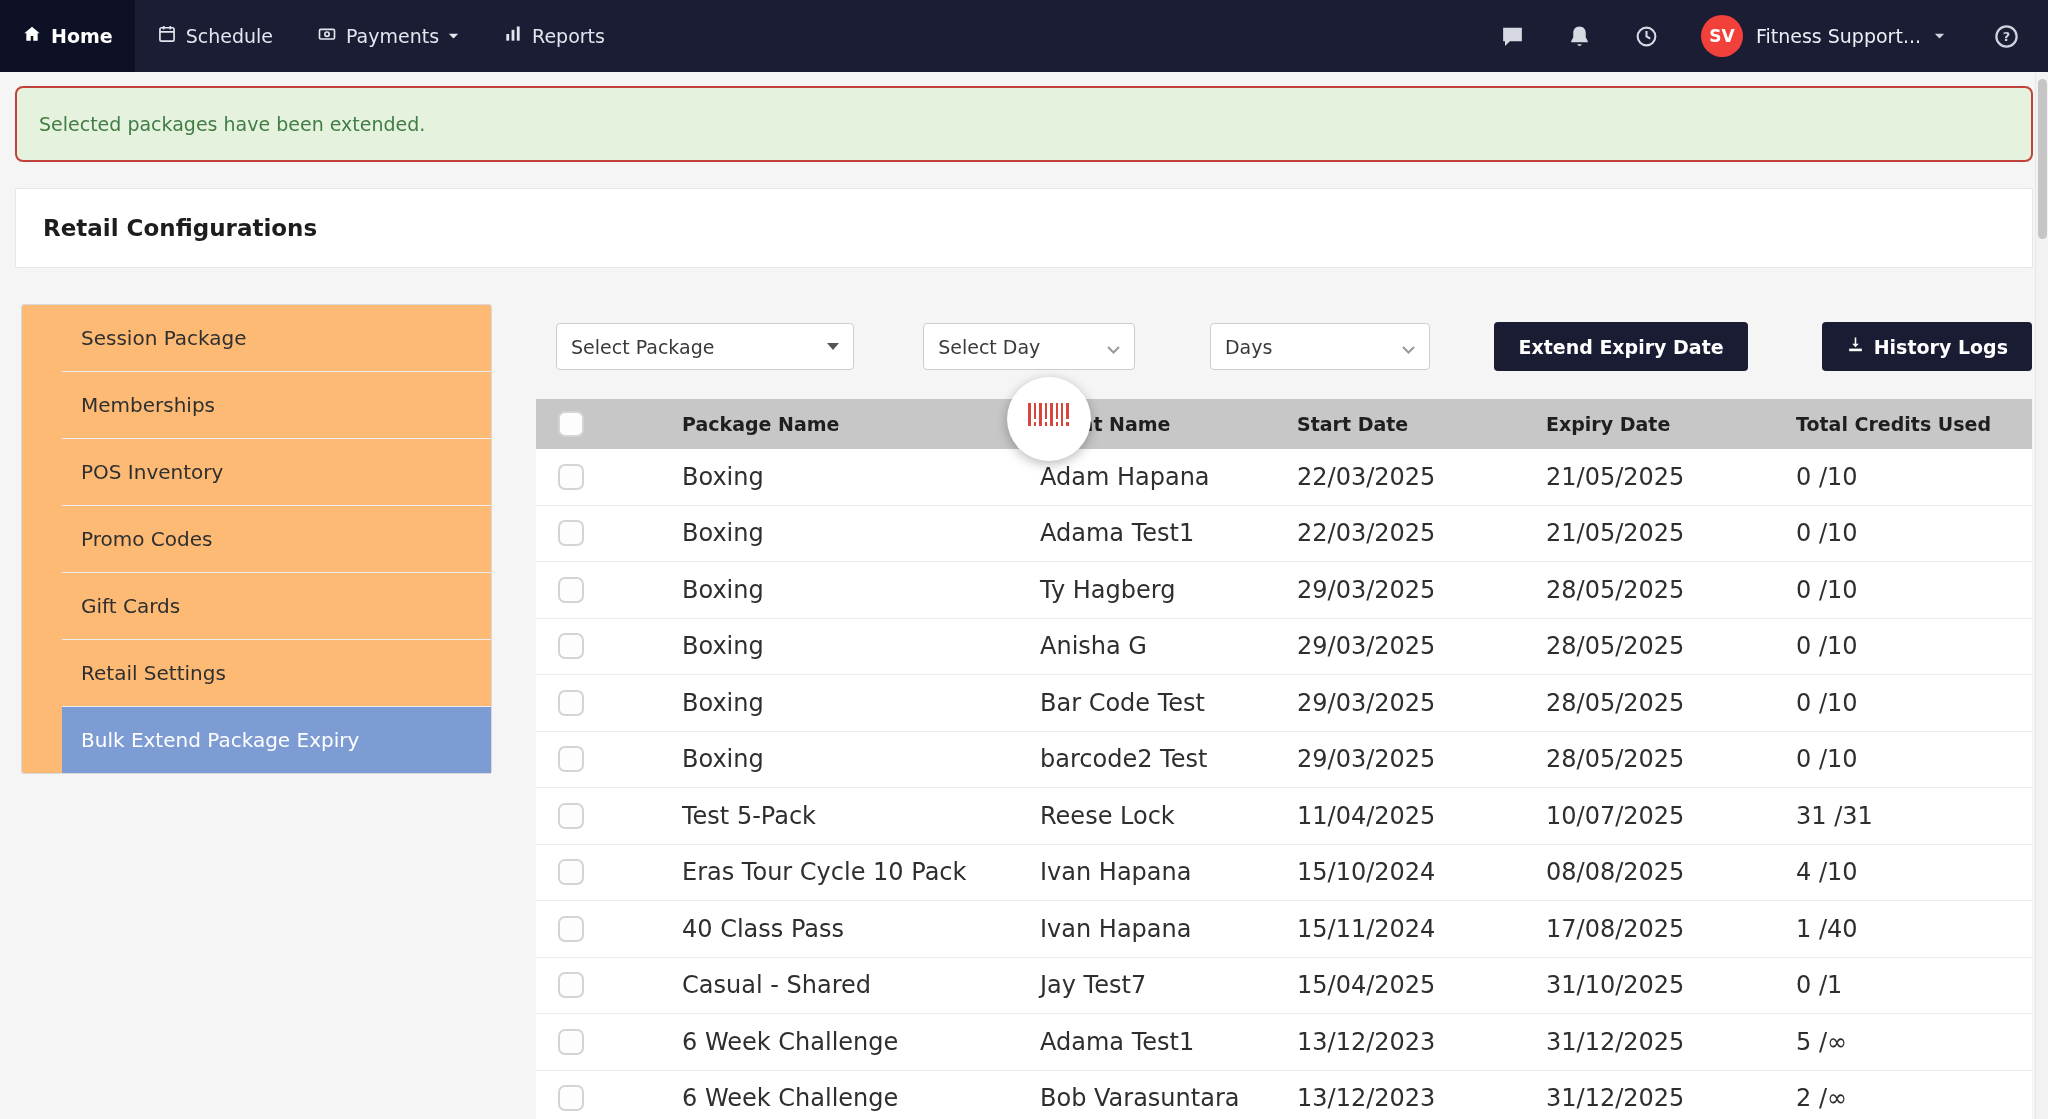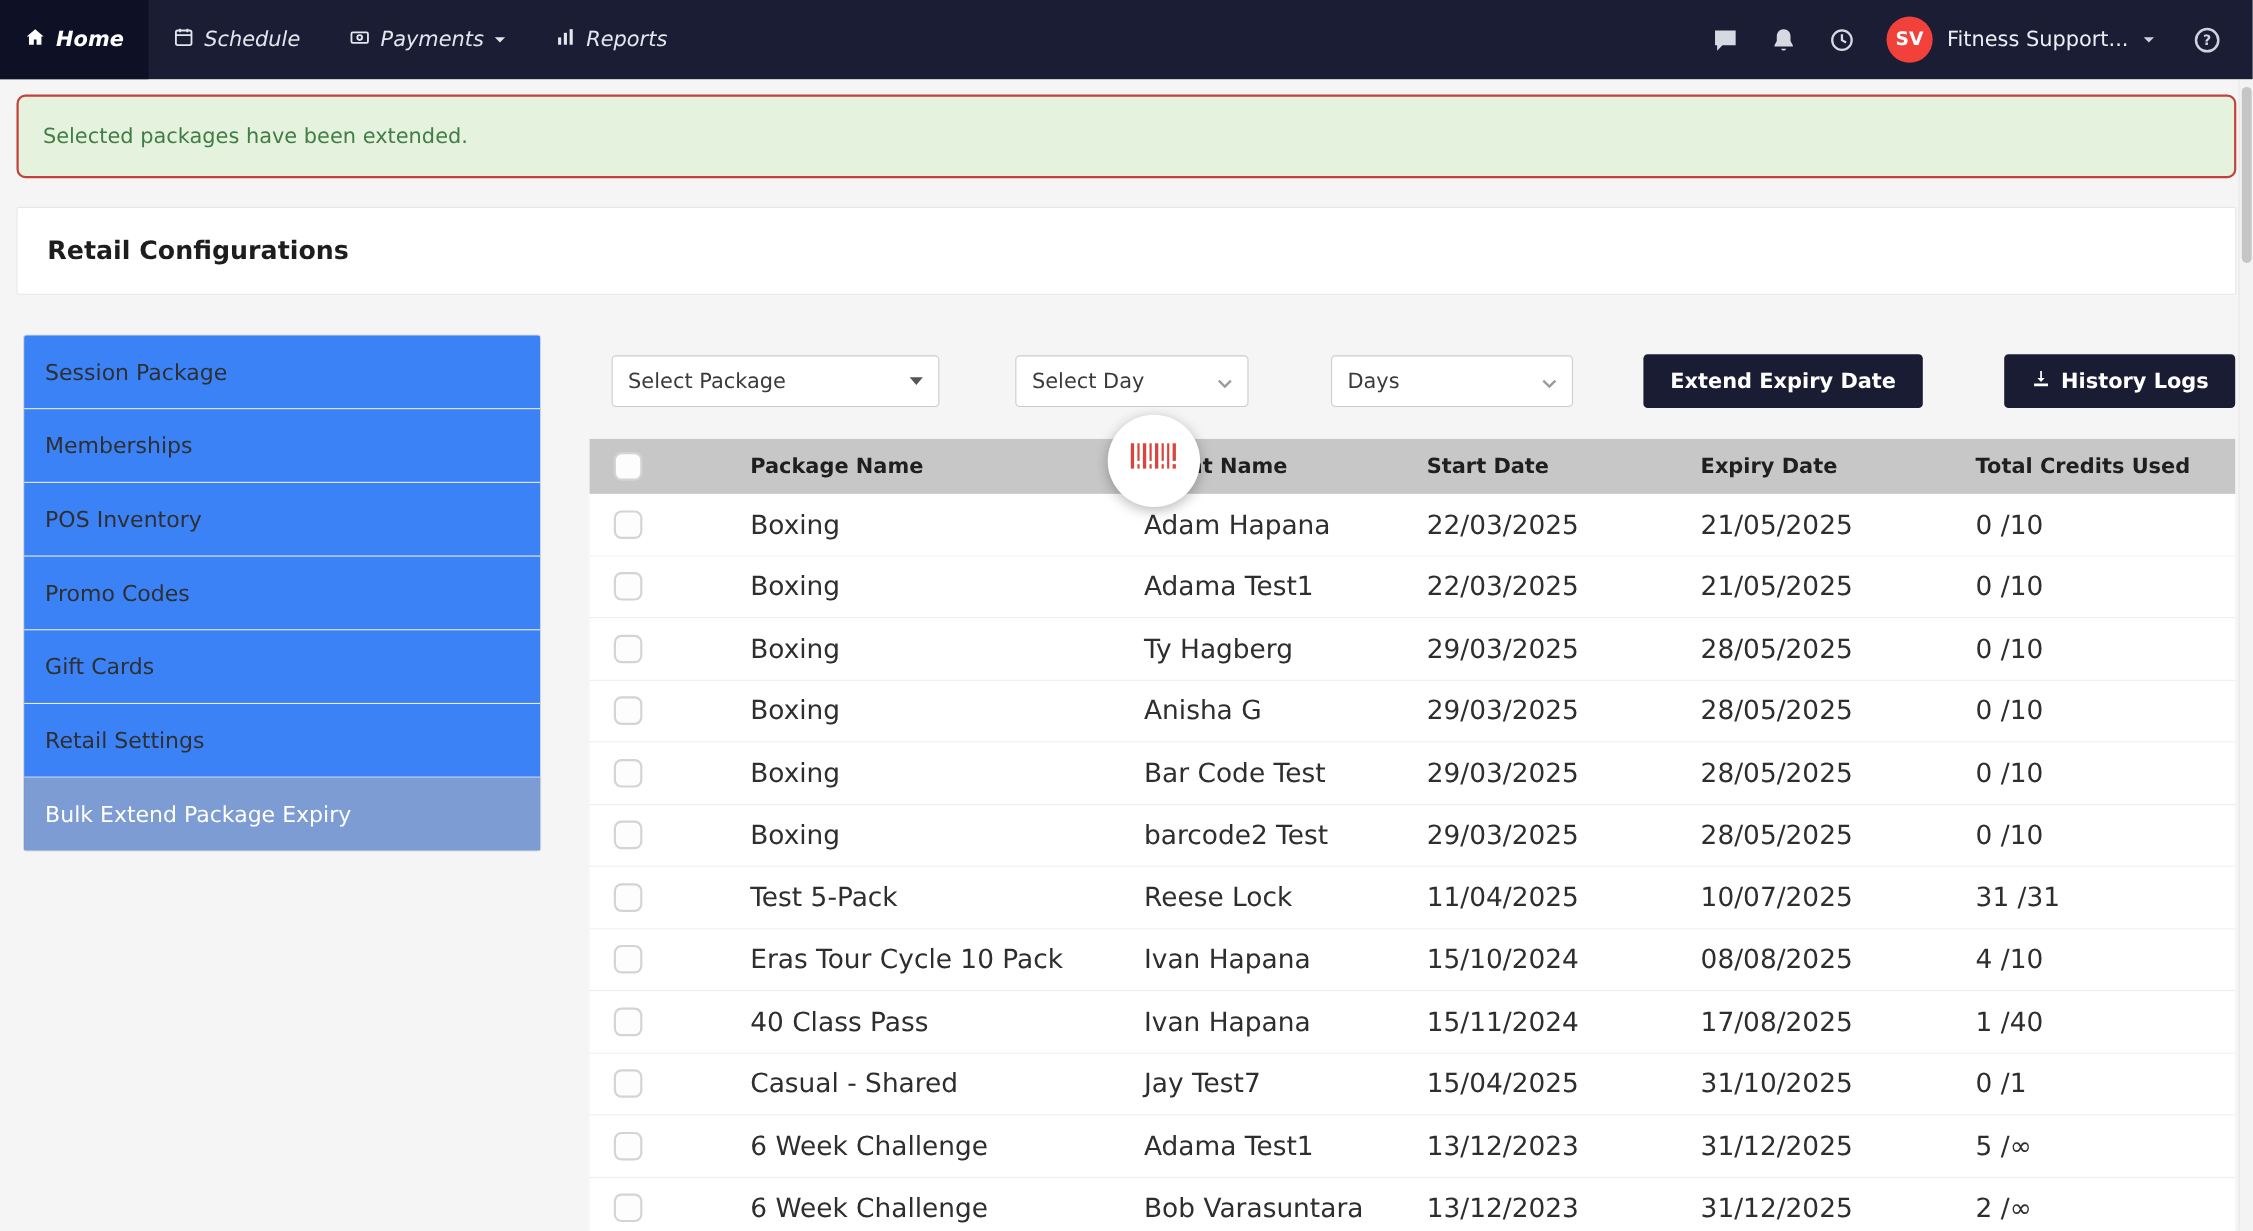--- a/index.html
+++ b/index.html
@@ -13,35 +13,35 @@
   }
 
   
   .navbar {
     height: 72px;
     background: #1a1d33;
     display: flex;
     align-items: stretch;
     color: #e9eaf0;
   }
-  .nav-left { display: flex; align-items: stretch; font-style: italic; }
+  .nav-left { display: flex; align-items: stretch; }
   .nav-item {
     display: flex; align-items: center; gap: 9px;
     padding: 0 22px;
     font-size: 19px;
     color: #e4e5ee;
     cursor: pointer;
     white-space: nowrap;
   }
   .nav-item.active { background: #0e1126; color: #fff; font-weight: 600; }
   .nav-item svg { flex: 0 0 auto; }
   .nav-right {
     margin-left: auto;
     display: flex; align-items: center;
-    gap: 28px;
+    gap: 42px;
     padding-right: 28px;
   }
   .nav-icon-btn { color: #d6d8e2; display: flex; align-items: center; cursor: pointer; }
   .account { display: flex; align-items: center; gap: 13px; cursor: pointer; }
   .avatar {
     width: 42px; height: 42px; border-radius: 50%;
     background: #f2403a; color: #fff;
     font-weight: 700; font-size: 17px;
     display: flex; align-items: center; justify-content: center;
   }
@@ -68,23 +68,24 @@
     border-radius: 2px;
     padding: 26px 27px;
   }
   .title-card h1 { font-size: 23px; font-weight: 700; color: #1d1d1d; }
 
   
   .content { display: flex; margin: 36px 16px 0 21px; align-items: flex-start; }
 
   .sidebar {
     width: 471px; flex: 0 0 471px;
-    background: #3b82f6;
+    background: #fdba74;
     border: 1px solid #d9d9d9;
     border-radius: 3px;
+    padding-left: 40px;
   }
   .side-item {
     padding: 21px 19px;
     font-size: 20px;
     color: #2f2f2f;
     border-bottom: 1px solid #ececec;
     cursor: pointer;
   }
   .side-item:last-child { border-bottom: none; }
   .side-item.active { background: #7d9cd4; color: #fff; border-color: #7d9cd4; }

